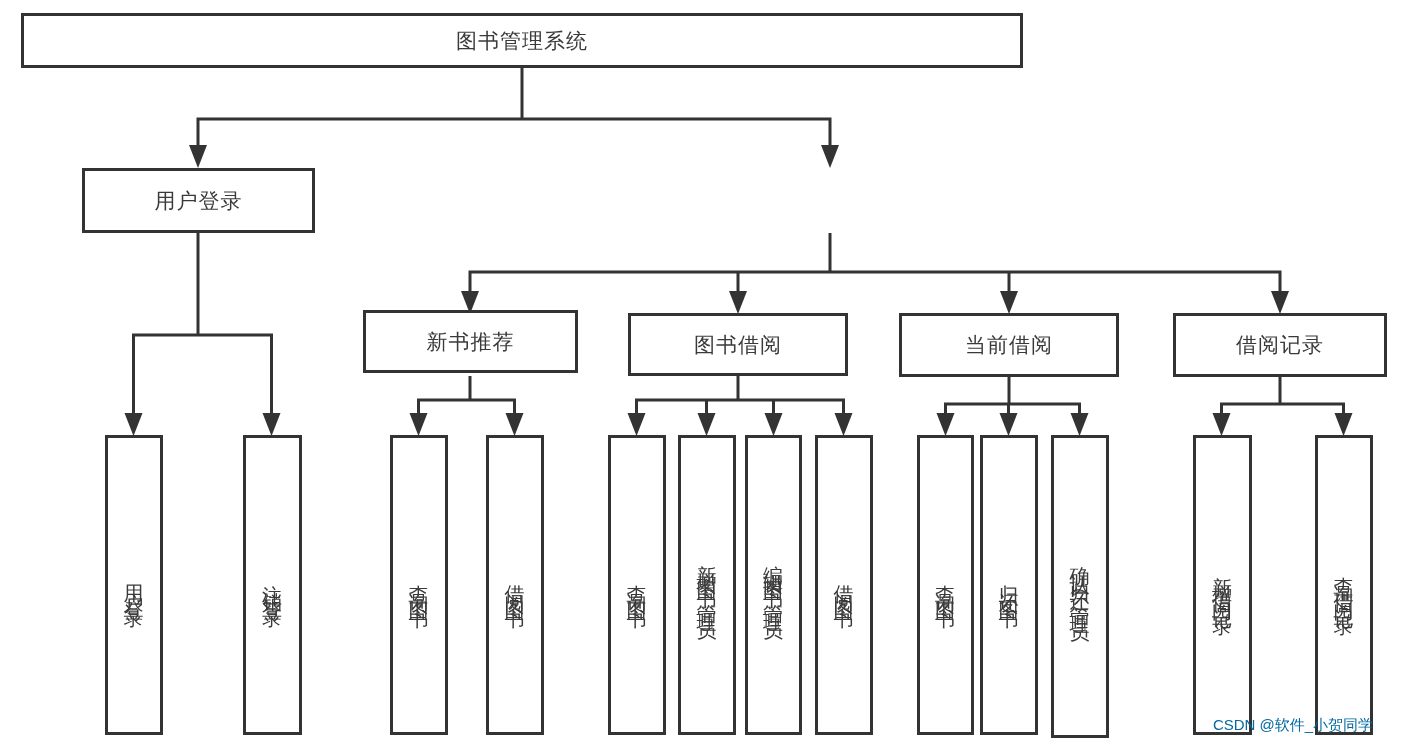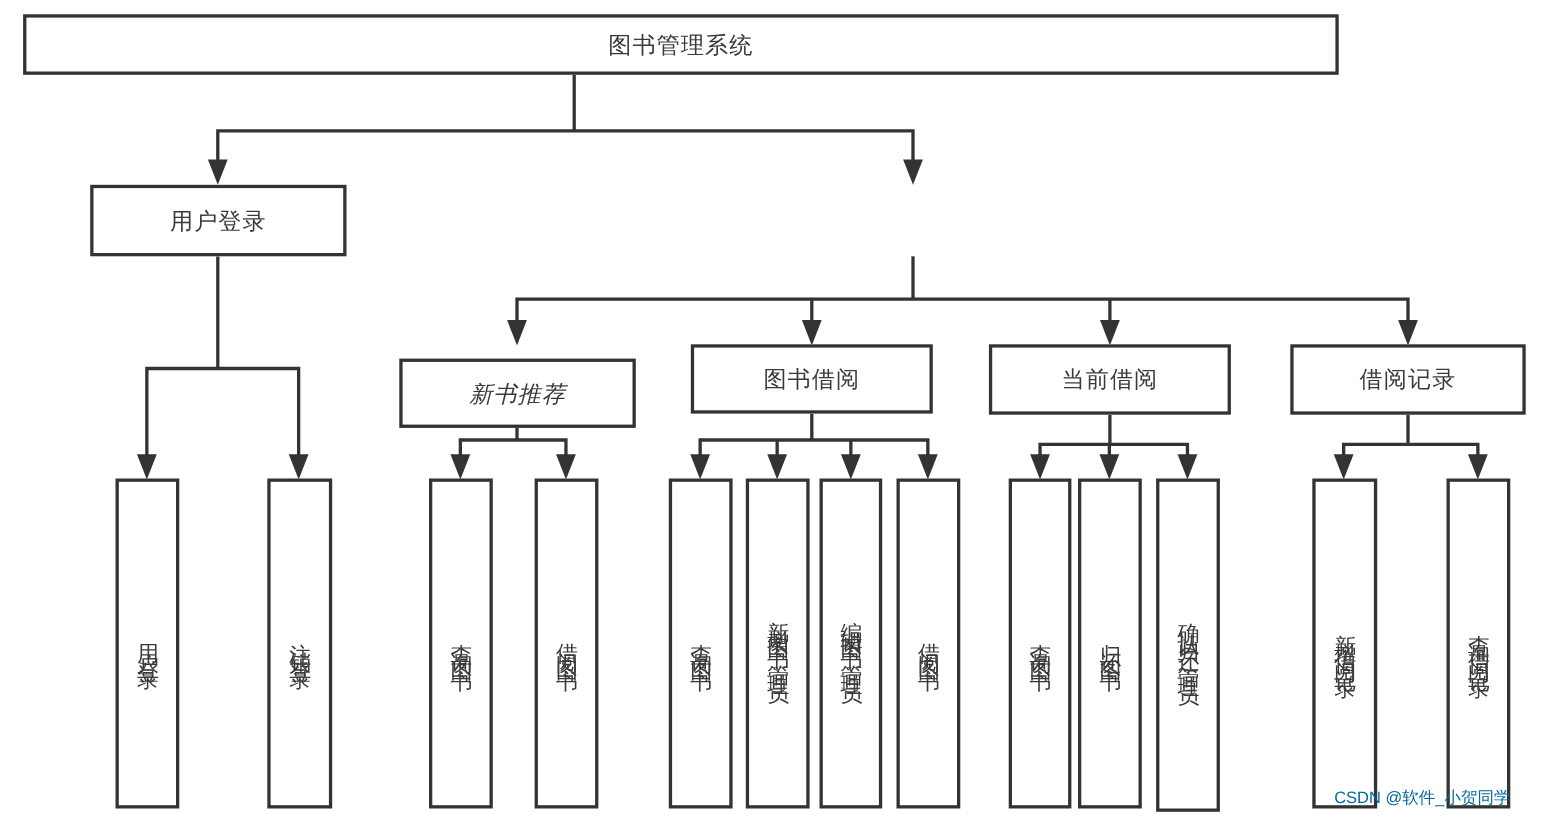--- a/index.html
+++ b/index.html
@@ -94,25 +94,25 @@
       <polygon points="764.5,413 782.5,413 773.5,436"></polygon>
       <polygon points="834.5,413 852.5,413 843.5,436"></polygon>
       <polygon points="936.5,413 954.5,413 945.5,436"></polygon>
       <polygon points="999.5,413 1017.5,413 1008.5,436"></polygon>
       <polygon points="1070.5,413 1088.5,413 1079.5,436"></polygon>
       <polygon points="1212.5,413 1230.5,413 1221.5,436"></polygon>
       <polygon points="1334.5,413 1352.5,413 1343.5,436"></polygon>
     </g>
   </svg>
 
-  <div class="node hbox" style="left:21px; top:13px; width:1196px; height:55px;">图书管理系统</div>
+  <div class="node hbox" style="left:21px; top:13px; width:1002px; height:55px;">图书管理系统</div>
 
   <div class="node hbox" style="left:82px; top:168px; width:233px; height:65px;">用户登录</div>
 
-  <div class="node hbox" style="left:363px; top:326px; width:215px; height:63px;font-style:italic;">新书推荐</div>
+  <div class="node hbox" style="left:363px; top:310px; width:215px; height:63px;">新书推荐</div>
   <div class="node hbox" style="left:628px; top:313px; width:220px; height:63px;">图书借阅</div>
   <div class="node hbox" style="left:899px; top:313px; width:220px; height:64px;">当前借阅</div>
   <div class="node hbox" style="left:1173px; top:313px; width:214px; height:64px;">借阅记录</div>
 
   <div class="node vbox" style="left:105px; top:435px; width:58px; height:300px;">
     <span>用户登录</span>
   </div>
   <div class="node vbox" style="left:243px; top:435px; width:59px; height:300px;">
     <span>注销登录</span>
   </div>

